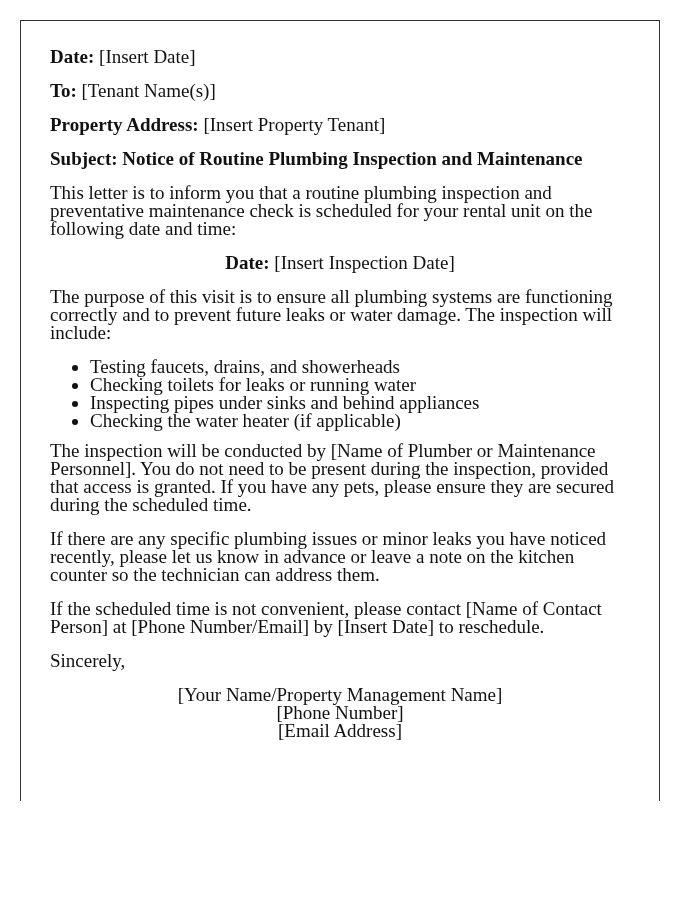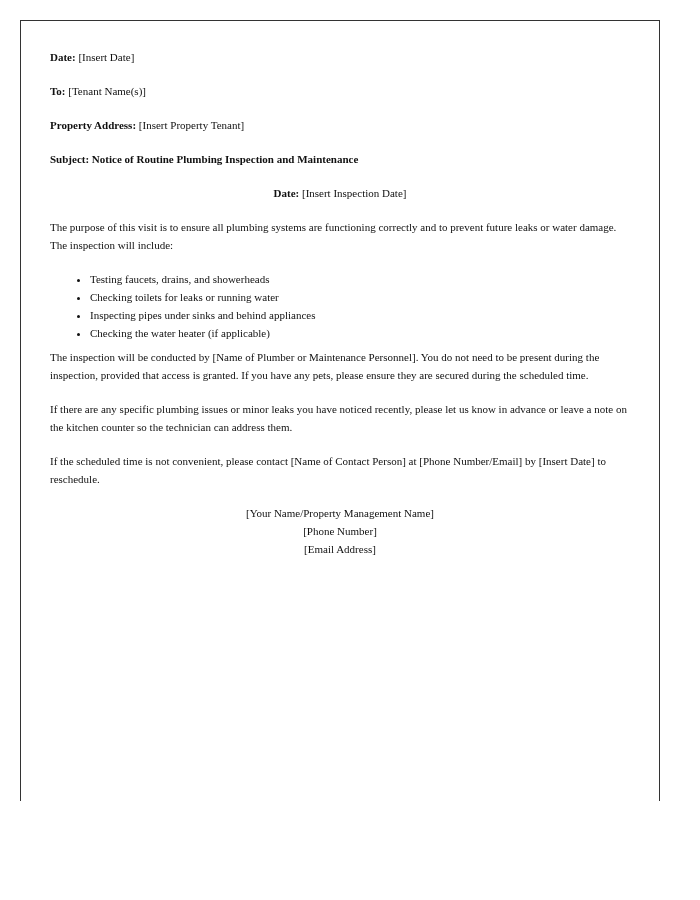--- a/index.html
+++ b/index.html
@@ -21,31 +21,31 @@
       left: 20px;
       top: 20px;
       width: 640px;
       height: 781px;
       border-left: 1px solid #333333;
       border-right: 1px solid #333333;
       border-top: 1px solid #333333;
       box-sizing: border-box;
       padding: 27px 29px 0 29px;
       font-family: "Liberation Serif", "DejaVu Serif", serif;
-      font-size: 11px;
+      font-size: 19px;
       line-height: 18px;
       color: #111111;
       overflow: hidden;
     }
     .letter p {
       margin: 0 0 16px 0;
     }
     .letter b { font-weight: bold; }
     .letter ul {
-      margin: 0 0 6px 0;
+      margin: 0 0 12px 0;
       padding-left: 40px;
     }
     .letter ul li {
       margin: 0;
       line-height: 18px;
     }
     .block-line { display: block; text-align: center; }
   </style>
 </head>
 <body>
@@ -66,20 +66,21 @@
     <p>
       <b>Property Address:</b>
       <span>[Insert Property Tenant]</span>
     </p>
 
     <p>
       <b>Subject: Notice of Routine Plumbing Inspection and Maintenance</b>
     </p>
 
 
+    <p>This letter is to inform you that a routine plumbing inspection and preventative maintenance check is scheduled for your rental unit on the following date and time:</p>
 
     <p>
       <span class="block-line">
         <b>Date:</b>
         <span>[Insert Inspection Date]</span>
       </span>
     </p>
 
     <p>The purpose of this visit is to ensure all plumbing systems are functioning correctly and to prevent future leaks or water damage. The inspection will include:</p>
 
@@ -90,20 +91,21 @@
       <li>Checking the water heater (if applicable)</li>
     </ul>
 
     <p>The inspection will be conducted by [Name of Plumber or Maintenance Personnel]. You do not need to be present during the inspection, provided that access is granted. If you have any pets, please ensure they are secured during the scheduled time.</p>
 
     <p>If there are any specific plumbing issues or minor leaks you have noticed recently, please let us know in advance or leave a note on the kitchen counter so the technician can address them.</p>
 
     <p>If the scheduled time is not convenient, please contact [Name of Contact Person] at [Phone Number/Email] by [Insert Date] to reschedule.</p>
 
 
+    <p>Sincerely,</p>
 
     <p>
       <span class="block-line">[Your Name/Property Management Name]</span>
       <span class="block-line">[Phone Number]</span>
       <span class="block-line">[Email Address]</span>
     </p>
 
   </div>
 </div>
 

